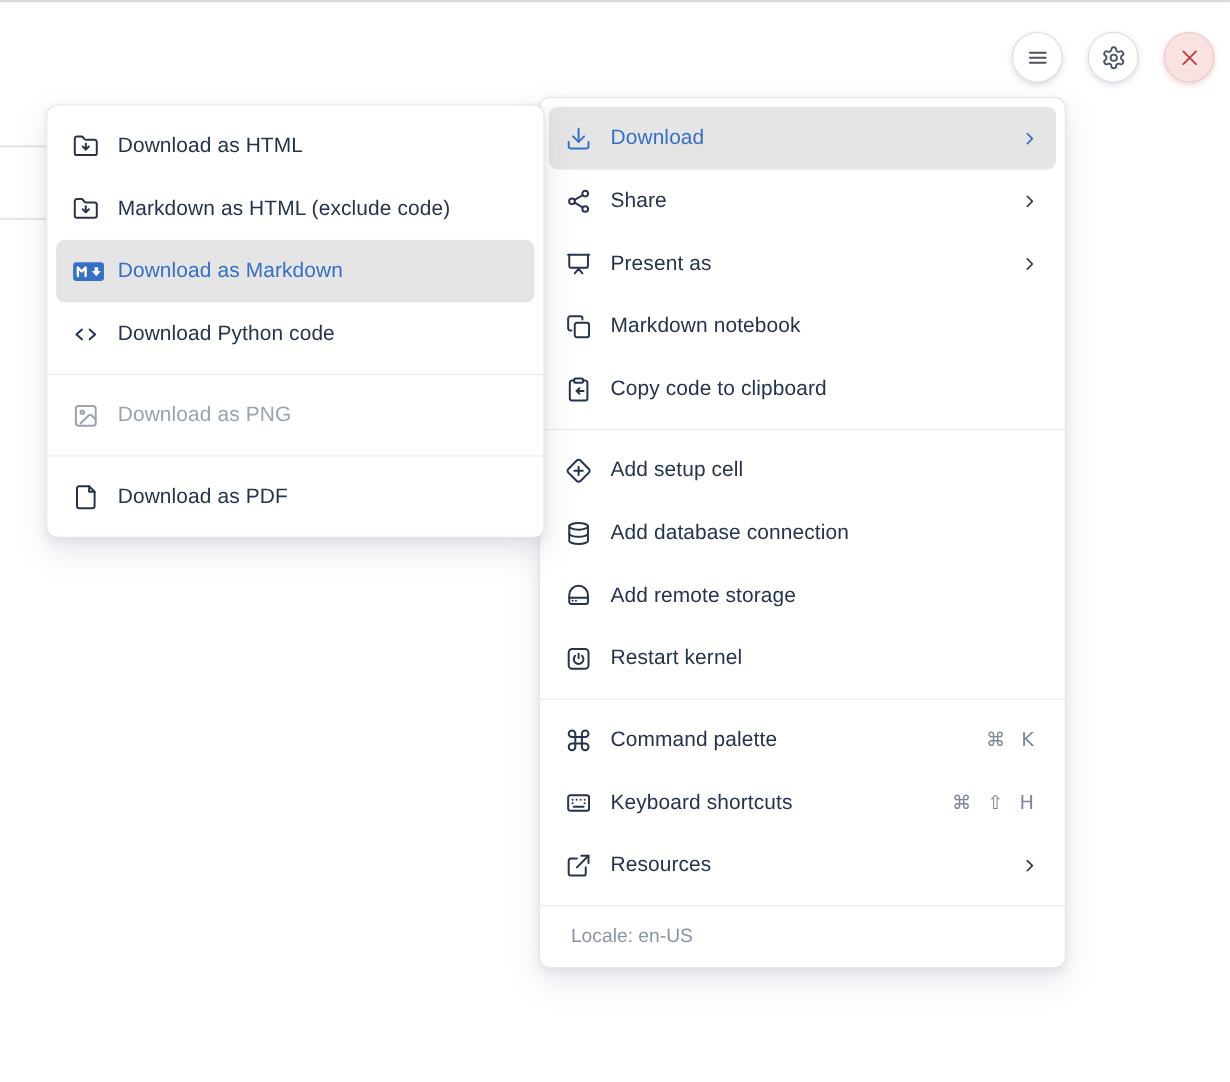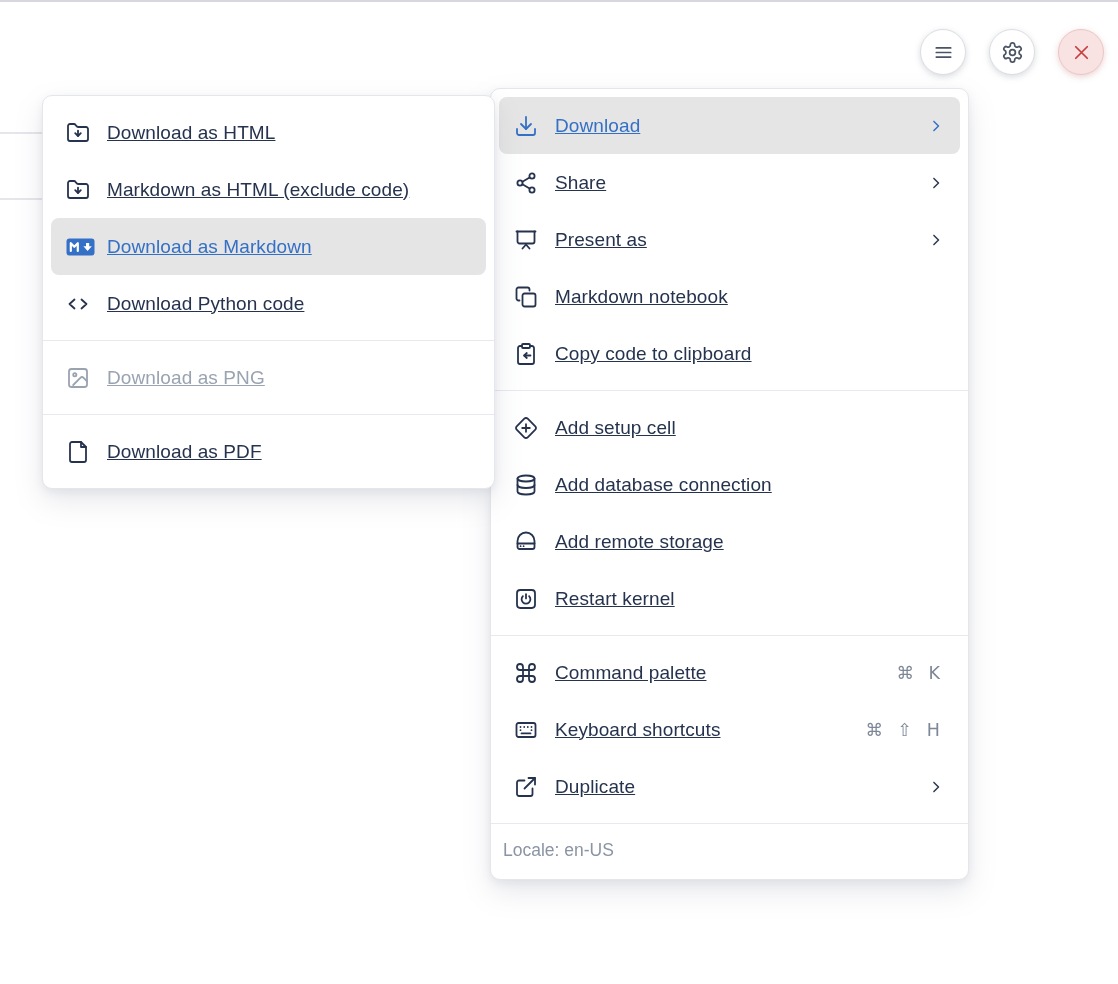--- a/index.html
+++ b/index.html
@@ -39,30 +39,30 @@
   .menu-section{padding:8px 0;}
   .menu-sep{height:1px;background:#e7e9ee;}
   .menu-item{
     height:57px;margin:0 8px;border-radius:8px;
     display:flex;align-items:center;
     padding:0 14px 0 15px;
     color:#26334e;font-size:19px;cursor:pointer;white-space:nowrap;
   }
   .menu-item .mi{width:24px;height:24px;flex:none;margin-right:17px;}
   .menu-item .mi-wide{width:29px;height:24px;flex:none;margin-right:12px;}
-  .menu-item .label{flex:1;letter-spacing:.1px;text-decoration:underline;}
+  .menu-item .label{flex:1;letter-spacing:.1px;}
   .menu-item.highlighted{background:#e5e5e5;color:#3470c5;}
   .menu-item.disabled{color:#9aa3b1;cursor:default;align-items:center;}
   .menu-item .chev{width:20px;height:20px;color:#2b3850;flex:none;}
   .menu-item.highlighted .chev{color:#3470c5;}
   .menu-item .shortcut{
     color:#7d8797;font-size:17.5px;margin-right:6px;word-spacing:9px;
     font-family:"DejaVu Sans","Liberation Sans",sans-serif;
   }
-  .menu-footer{border-top:1px solid #e7e9ee;padding:9px 12px 12px;}
+  .menu-footer{border-top:1px solid #e7e9ee;padding:9px 28px 12px;}
   .footer-row{font-size:17.5px;color:#8a94a4;line-height:34px;}
 </style>
 </head>
 <body>
 
 <div class="top-border"></div>
 <div class="underlay-line l1"></div>
 <div class="underlay-line l2"></div>
 
 <div class="toolbar" id="toolbar">
@@ -187,21 +187,21 @@
         </svg>
         <span class="label">Keyboard shortcuts</span>
         <span class="shortcut">⌘ ⇧ H</span>
       </div>
       <div class="menu-item">
         <svg class="mi" viewBox="0 0 24 24" fill="none" stroke="currentColor" stroke-width="1.8" stroke-linecap="round" stroke-linejoin="round">
           <path d="M18.5 13.5V19a2 2 0 0 1-2 2H5a2 2 0 0 1-2-2V7.5a2 2 0 0 1 2-2h5.5"></path>
           <path d="M14.5 3H21v6.5"></path>
           <path d="M10.5 13.5 21 3"></path>
         </svg>
-        <span class="label">Duplicate</span>
+        <span class="label">Resources</span>
         <svg class="chev" viewBox="0 0 24 24" fill="none" stroke="currentColor" stroke-width="1.8" stroke-linecap="round" stroke-linejoin="round">
           <path d="m9.5 6.5 5.5 5.5-5.5 5.5"></path>
         </svg>
       </div>
     </div>
     <div class="menu-footer">
       <div class="footer-row">Locale: en-US</div>
     </div>
   </div>
 <div class="menu download-submenu" id="download-submenu">

